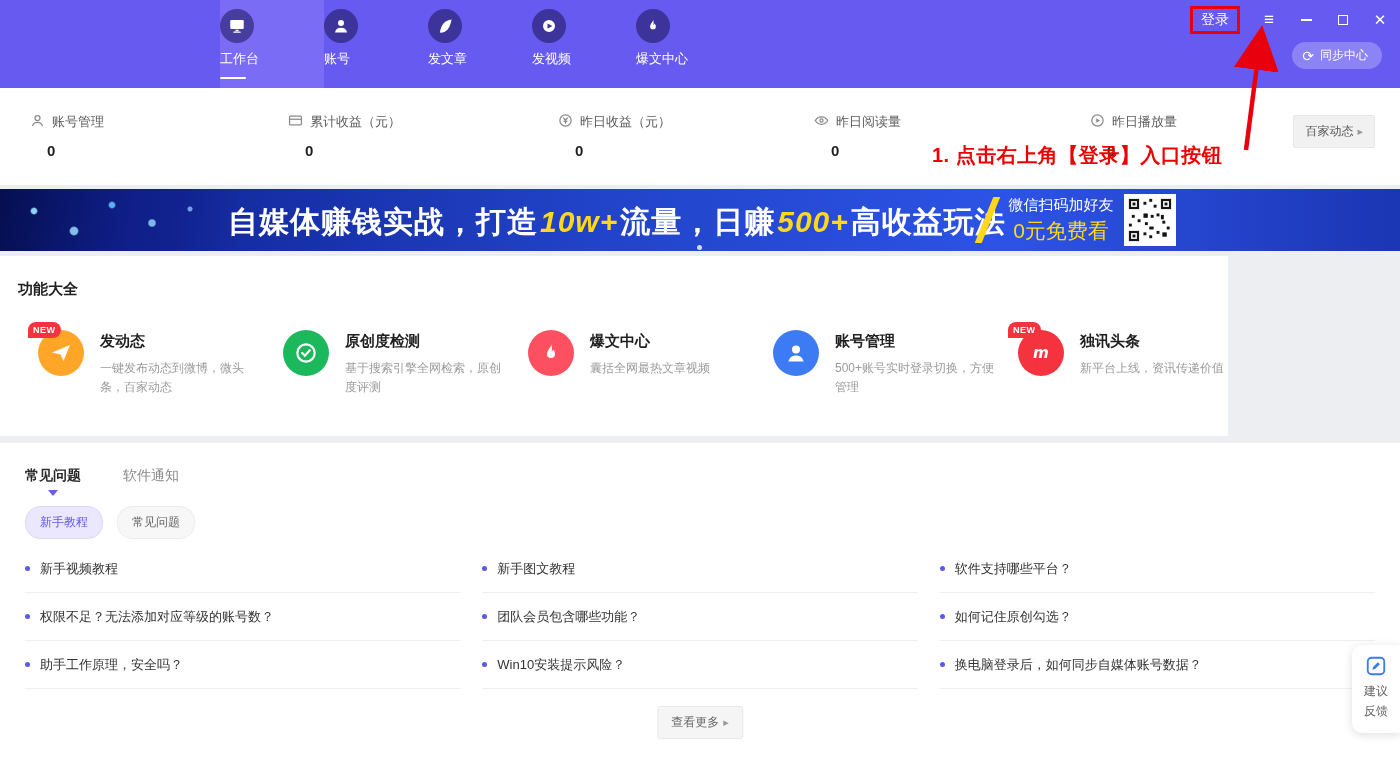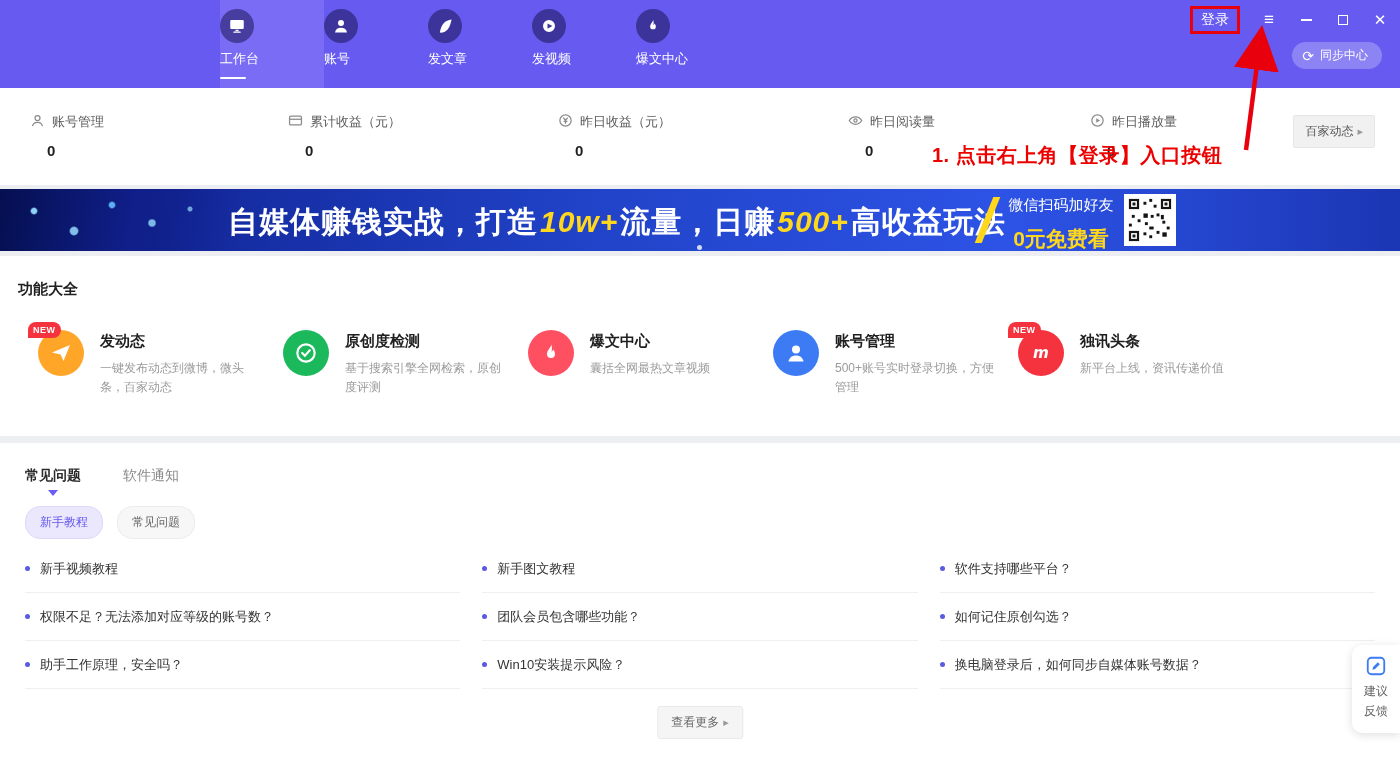--- a/index.html
+++ b/index.html
@@ -45,25 +45,25 @@
       radial-gradient(circle at 74px 42px, rgba(150,220,255,.85) 0 3.5px, transparent 5px),
       radial-gradient(circle at 112px 16px, rgba(100,190,255,.9) 0 2.5px, transparent 4px),
       radial-gradient(circle at 152px 34px, rgba(150,220,255,.8) 0 3px, transparent 4.5px),
       radial-gradient(circle at 190px 20px, rgba(150,220,255,.7) 0 2px, transparent 3px),
       linear-gradient(100deg, #050f50 0%, #101f8a 55%, rgba(16,31,138,0) 100%); }
   .banner-text { position:absolute; left:228px; top:13px; font-size:30px; font-weight:bold; color:#fff; white-space:nowrap; letter-spacing:1px; }
   .banner-text .yel { color:#ffd71c; font-style:italic; padding:0 2px; }
   .banner-slash { position:absolute; left:984px; top:8px; width:7px; height:46px; background:#ffd71c; transform:skewX(-22deg); }
   .banner-promo { position:absolute; left:1002px; top:7px; width:118px; text-align:center; }
   .banner-promo .pl1 { color:#fff; font-size:15px; }
-  .banner-promo .pl2 { color:#ffd71c; font-size:21px; font-weight:bold; margin-top:10px; }
+  .banner-promo .pl2 { color:#ffd71c; font-size:21px; font-weight:normal; margin-top:2px; }
   .banner-qr { position:absolute; left:1124px; top:5px; width:52px; height:52px; background:#fff; padding:2px; }
   .banner-dot { position:absolute; left:697px; top:56px; width:5px; height:5px; border-radius:50%; background:rgba(255,255,255,.8); }
   
-  .features { position:absolute; top:256px; left:0; width:1400px; height:180px; background:#fff; }
+  .features { position:absolute; top:256px; left:0; width:1228px; height:180px; background:#fff; }
   .features h2 { position:absolute; left:18px; top:24px; font-size:15px; color:#1f1f1f; }
   .card { position:absolute; top:74px; display:flex; gap:16px; width:232px; cursor:pointer; }
   .fic { position:relative; width:46px; height:46px; border-radius:50%; flex-shrink:0; display:flex; align-items:center; justify-content:center; }
   .new { position:absolute; top:-8px; left:-10px; background:#f5333f; color:#fff; font-size:9px; font-weight:bold; padding:3px 5px; border-radius:8px 8px 8px 0; letter-spacing:.5px; }
   .ctxt { width:162px; }
   .ctxt h3 { font-size:15px; color:#1f1f1f; margin:2px 0 8px; }
   .ctxt p { font-size:12px; color:#9b9b9b; line-height:1.55; }
   
   .faq { position:absolute; top:443px; left:0; width:1400px; height:325px; background:#fff; }
   .faq-tabs { position:absolute; left:25px; top:24px; display:flex; gap:42px; }
@@ -175,21 +175,21 @@
   <div class="stat" style="left:558px">
     <div class="lab">
       <span><svg width="15" height="15" viewBox="0 0 24 24" fill="none" stroke="#8a8a8a" stroke-width="2">
             <circle cx="12" cy="12" r="9"></circle>
             <path d="m8.5 7.5 3.5 4.5 3.5-4.5M12 12v5M9 13.5h6"></path>
           </svg></span>
       <span>昨日收益（元）</span>
     </div>
     <div class="val">0</div>
   </div>
-  <div class="stat" style="left:848px">
+  <div class="stat" style="left:814px">
     <div class="lab">
       <span><svg width="15" height="15" viewBox="0 0 24 24" fill="none" stroke="#8a8a8a" stroke-width="2">
             <path d="M2 12s3.5-6 10-6 10 6 10 6-3.5 6-10 6S2 12 2 12z"></path>
             <circle cx="12" cy="12" r="2.5"></circle>
           </svg></span>
       <span>昨日阅读量</span>
     </div>
     <div class="val">0</div>
   </div>
   <div class="stat" style="left:1090px">

